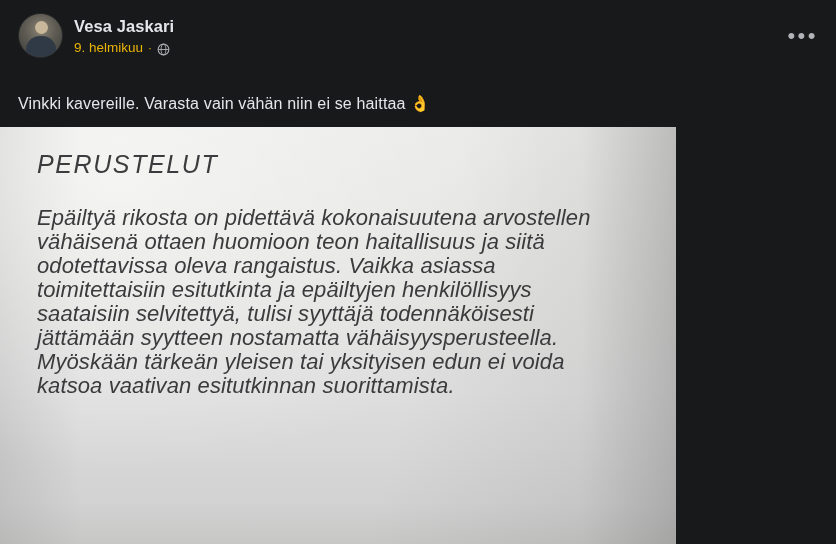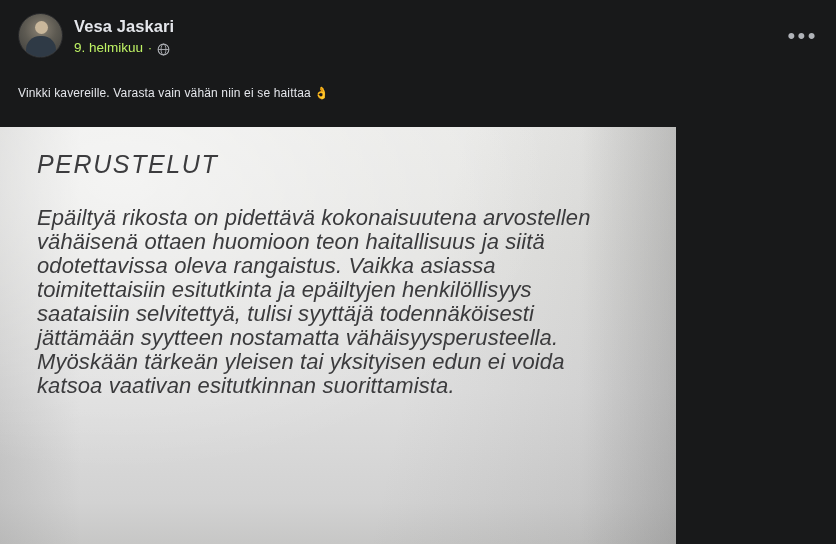--- a/index.html
+++ b/index.html
@@ -69,21 +69,21 @@
   .author-name {
     color: #e4e6eb;
     font-size: 16.5px;
     font-weight: bold;
     line-height: 20px;
     letter-spacing: .1px;
   }
   .post-sub {
     display: flex;
     align-items: center;
-    color: #bef264;
+    color: #eab308;
     font-size: 13.5px;
     line-height: 18px;
     margin-top: 3px;
   }
   .post-sub .dot {
     margin: 0 5px;
     font-size: 12px;
     line-height: 18px;
   }
   .globe-icon {
@@ -98,23 +98,23 @@
     right: 18px;
     top: 30px;
     color: #b0b3b8;
     font-size: 22px;
     letter-spacing: 2.5px;
     line-height: 12px;
     cursor: pointer;
   }
   .post-text {
     color: #e4e6eb;
-    font-size: 12px;
+    font-size: 16px;
     line-height: 21px;
-    margin-top: 25px;
+    margin-top: 35px;
     letter-spacing: .15px;
   }
   .post-text .emoji {
     color: #f7c94b;
   }
 
   
   .doc-photo {
     position: absolute;
     left: 0;

